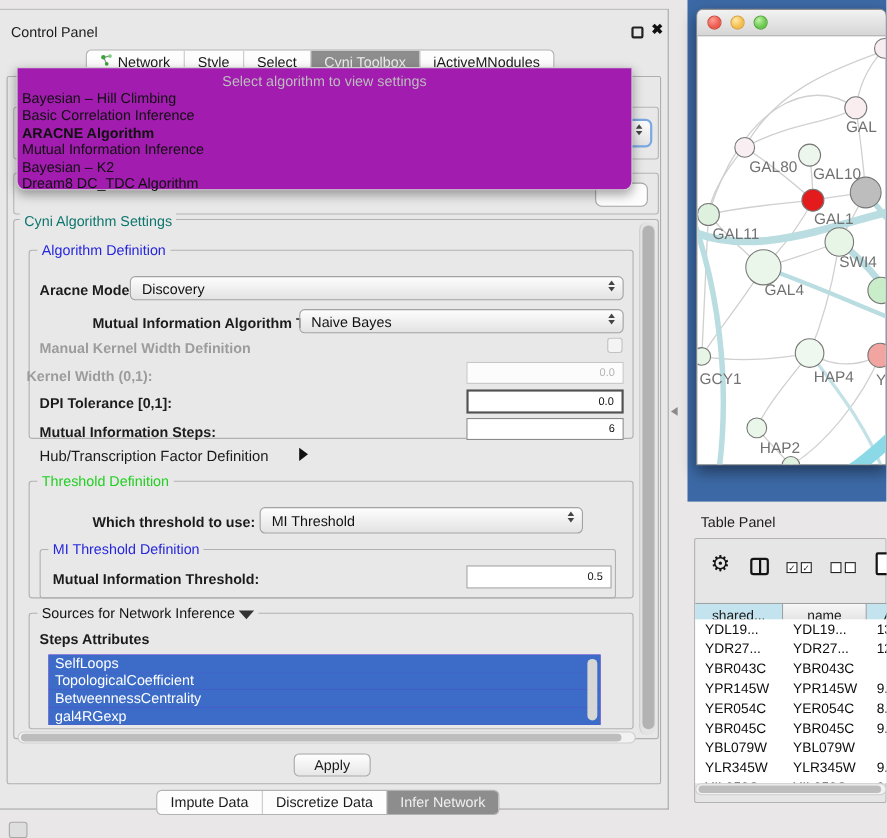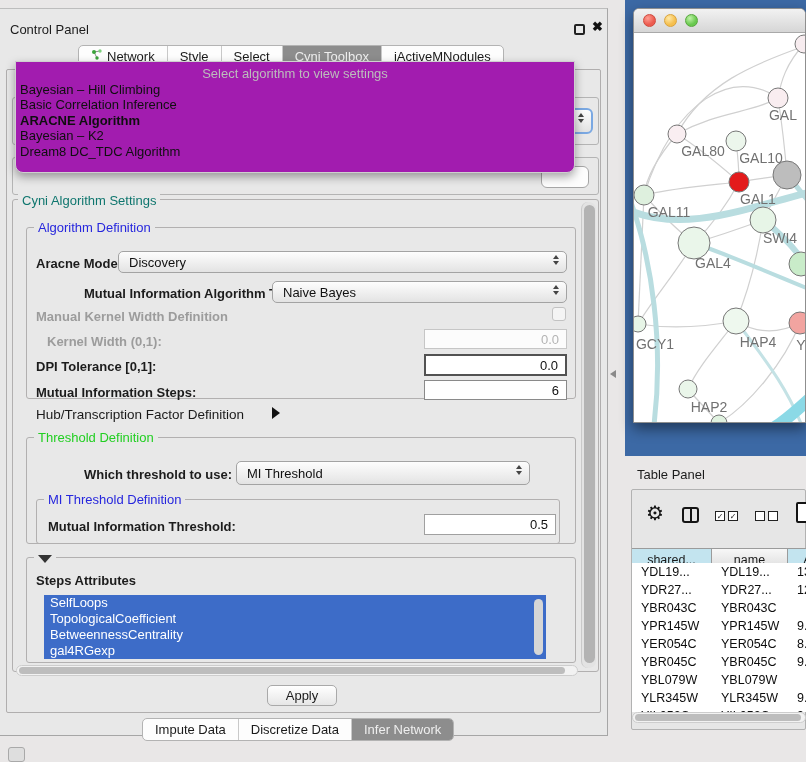--- a/index.html
+++ b/index.html
@@ -53,21 +53,21 @@
 
   .combo { position:absolute; height:22px; border:1px solid #a3a3a3; border-radius:5px;
            background:linear-gradient(#fdfdfd,#e3e3e3); display:flex; align-items:center; }
   .combo-text { font-size:13px; padding-left:10px; color:#111; }
   .stepper { position:absolute; right:7px; top:3px; display:flex; flex-direction:column; gap:2px; }
   .stepper i { display:block; width:0; height:0; border-left:3.5px solid transparent; border-right:3.5px solid transparent; }
   .stepper .up { border-bottom:4px solid #444; }
   .stepper .dn { border-top:4px solid #444; }
 
   .field { position:absolute; background:#fff; display:flex; align-items:center; justify-content:flex-end; }
-  .field span { font-size:13px; padding-right:7px; color:#111; }
+  .field span { font-size:10px; padding-right:7px; color:#111; }
   .field.disabled { border:1px solid #c6c6c6; background:#fcfcfc; }
   .field.disabled span { color:#b4b4b4; }
   .field.focus { border:2px solid #525252; }
   .field.plain { border:1px solid #8a8a8a; }
 
   .checkbox { position:absolute; width:14px; height:14px; border:1px solid #c2c2c2; border-radius:3px; background:#f4f4f4; }
 
   .tri-right { display:inline-block; width:0; height:0; border-top:6px solid transparent;
                border-bottom:6px solid transparent; border-left:8px solid #111; }
   .tri-down { display:inline-block; width:0; height:0; border-left:7px solid transparent;
@@ -195,21 +195,21 @@
     <span class="combo-text">Naive Bayes</span>
     <span class="stepper">
         <i class="up"></i>
         <i class="dn"></i>
       </span>
   </div>
 
   <span class="flabel disabled" style="left:36px;top:300px;">Manual Kernel Width Definition</span>
   <div class="checkbox" style="left:552px;top:298px;"></div>
 
-  <span class="flabel disabled" style="left:47px;top:325px;text-align:right;">Kernel Width (0,1):</span>
+  <span class="flabel disabled" style="left:24px;top:325px;text-align:right;">Kernel Width (0,1):</span>
   <div class="field disabled" style="left:424px;top:320px;width:143px;height:20px;">
     <span>0.0</span>
   </div>
 
   <span class="flabel" style="left:36px;top:350px;">DPI Tolerance [0,1]:</span>
   <div class="field focus" style="left:424px;top:345px;width:143px;height:22px;">
     <span>0.0</span>
   </div>
 
   <span class="flabel" style="left:36px;top:376px;">Mutual Information Steps:</span>
@@ -233,21 +233,21 @@
   </div>
 
   <div class="abs group" style="left:36px;top:490px;width:524px;height:45px;"></div>
   <span class="abs gtitle blue" style="left:44px;top:483px;">MI Threshold Definition</span>
   <span class="flabel" style="left:48px;top:510px;">Mutual Information Threshold:</span>
   <div class="field plain" style="left:424px;top:505px;width:132px;height:21px;border-color:#a0a0a0;">
     <span>0.5</span>
   </div>
 
   <div class="abs group" style="left:26px;top:548px;width:550px;height:106px;"></div>
-  <span class="abs gtitle" style="left:34px;top:541px;color:#141414;"> <span class="tri-down" style="vertical-align:-1px;"></span></span>
+  <span class="abs gtitle" style="left:34px;top:541px;color:#141414;"><span>Sources for Network Inference</span> <span class="tri-down" style="vertical-align:-1px;"></span></span>
   <span class="flabel" style="left:36px;top:564px;">Steps Attributes</span>
   <div class="abs attr-list" id="attr-list">
       <div class="attr-item">SelfLoops</div>
       <div class="attr-item">TopologicalCoefficient</div>
       <div class="attr-item">BetweennessCentrality</div>
       <div class="attr-item">gal4RGexp</div>
     </div>
   <div class="abs attr-scroll"></div>
 
   <div class="abs hscroll" style="left:16px;top:656px;width:562px;height:11px;">
@@ -268,20 +268,21 @@
       </div>
     </div>
 </div>
 
 <div class="abs popup">
   <div class="popup-prompt">Select algorithm to view settings</div>
   <div class="popup-items" id="popup-items">
       <div class="popup-item">Bayesian – Hill Climbing</div>
       <div class="popup-item">Basic Correlation Inference</div>
       <div class="popup-item bold">ARACNE Algorithm</div>
+      <div class="popup-item">Mutual Information Inference</div>
       <div class="popup-item">Bayesian – K2</div>
       <div class="popup-item">Dream8 DC_TDC Algorithm</div>
     </div>
 </div>
 
 <div class="abs split-arrow"></div>
 <div class="abs cut-icon"></div>
 
 <div class="abs desktop"></div>
 

